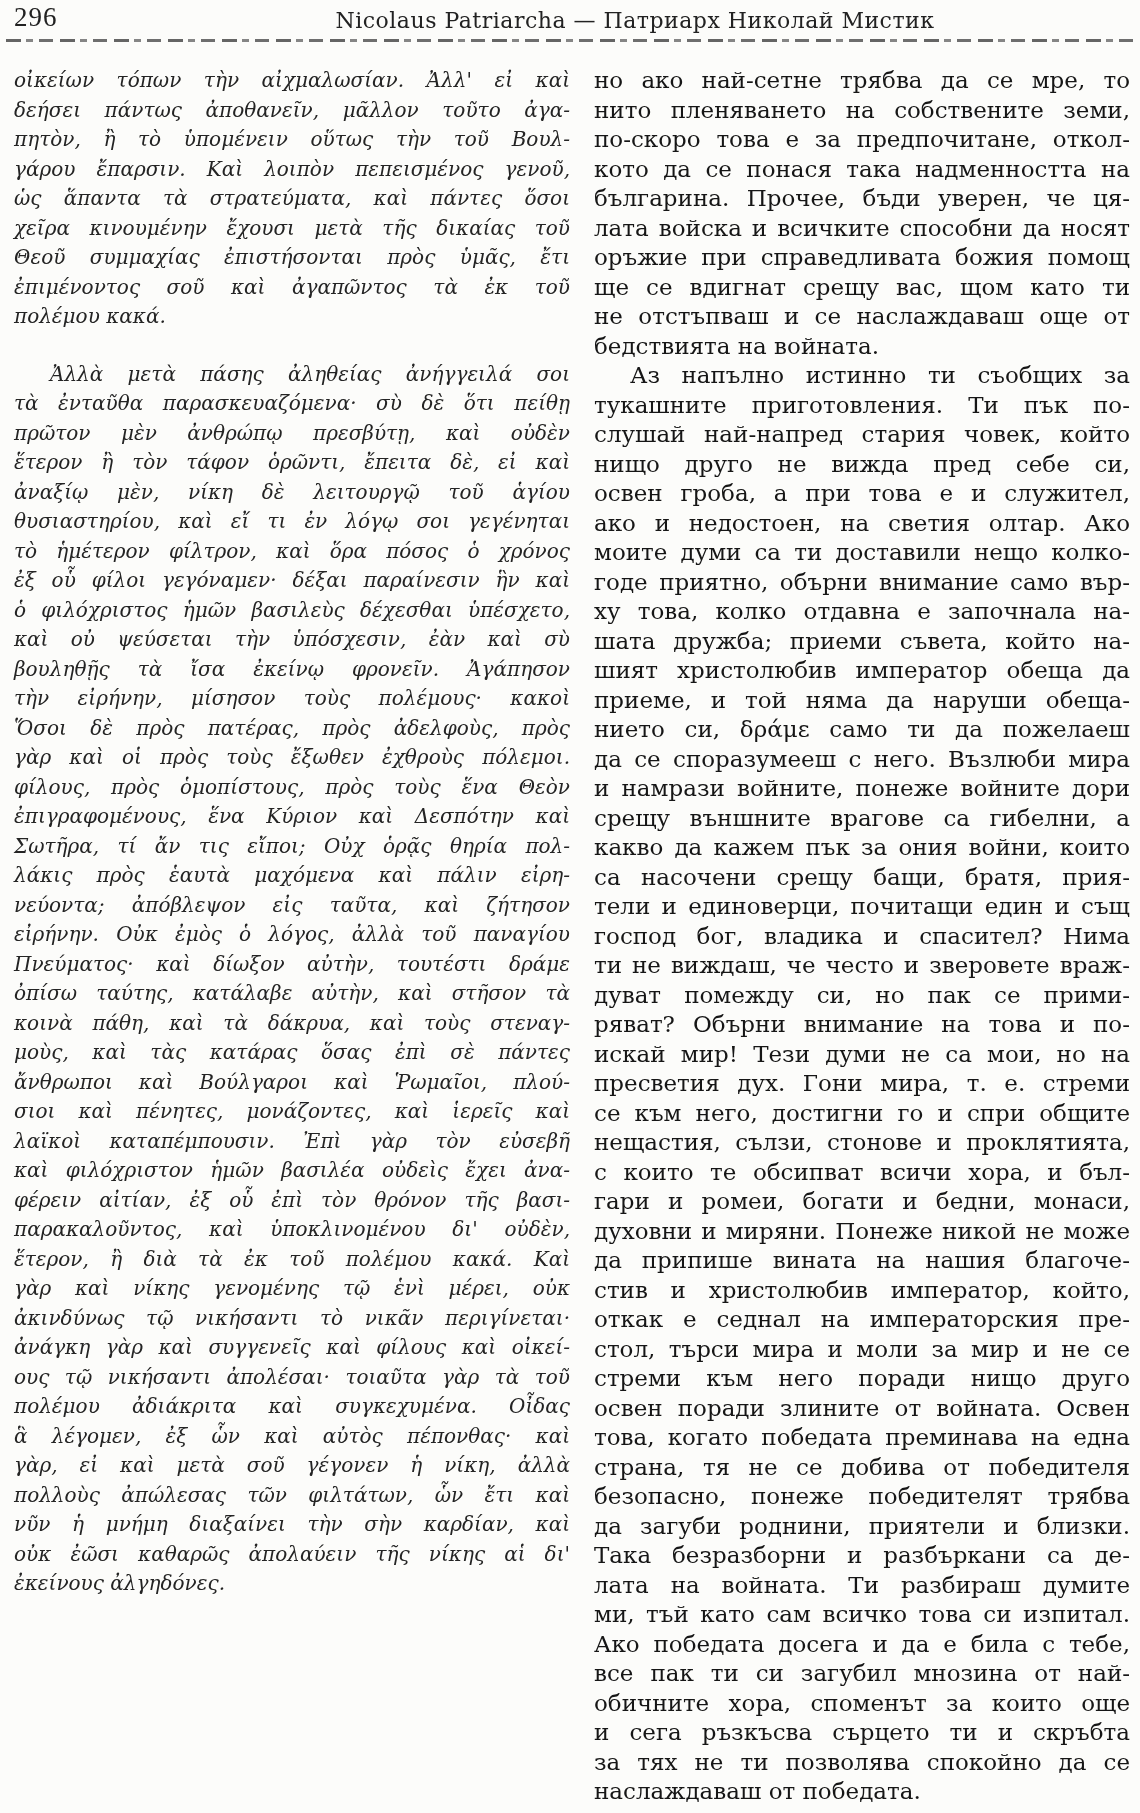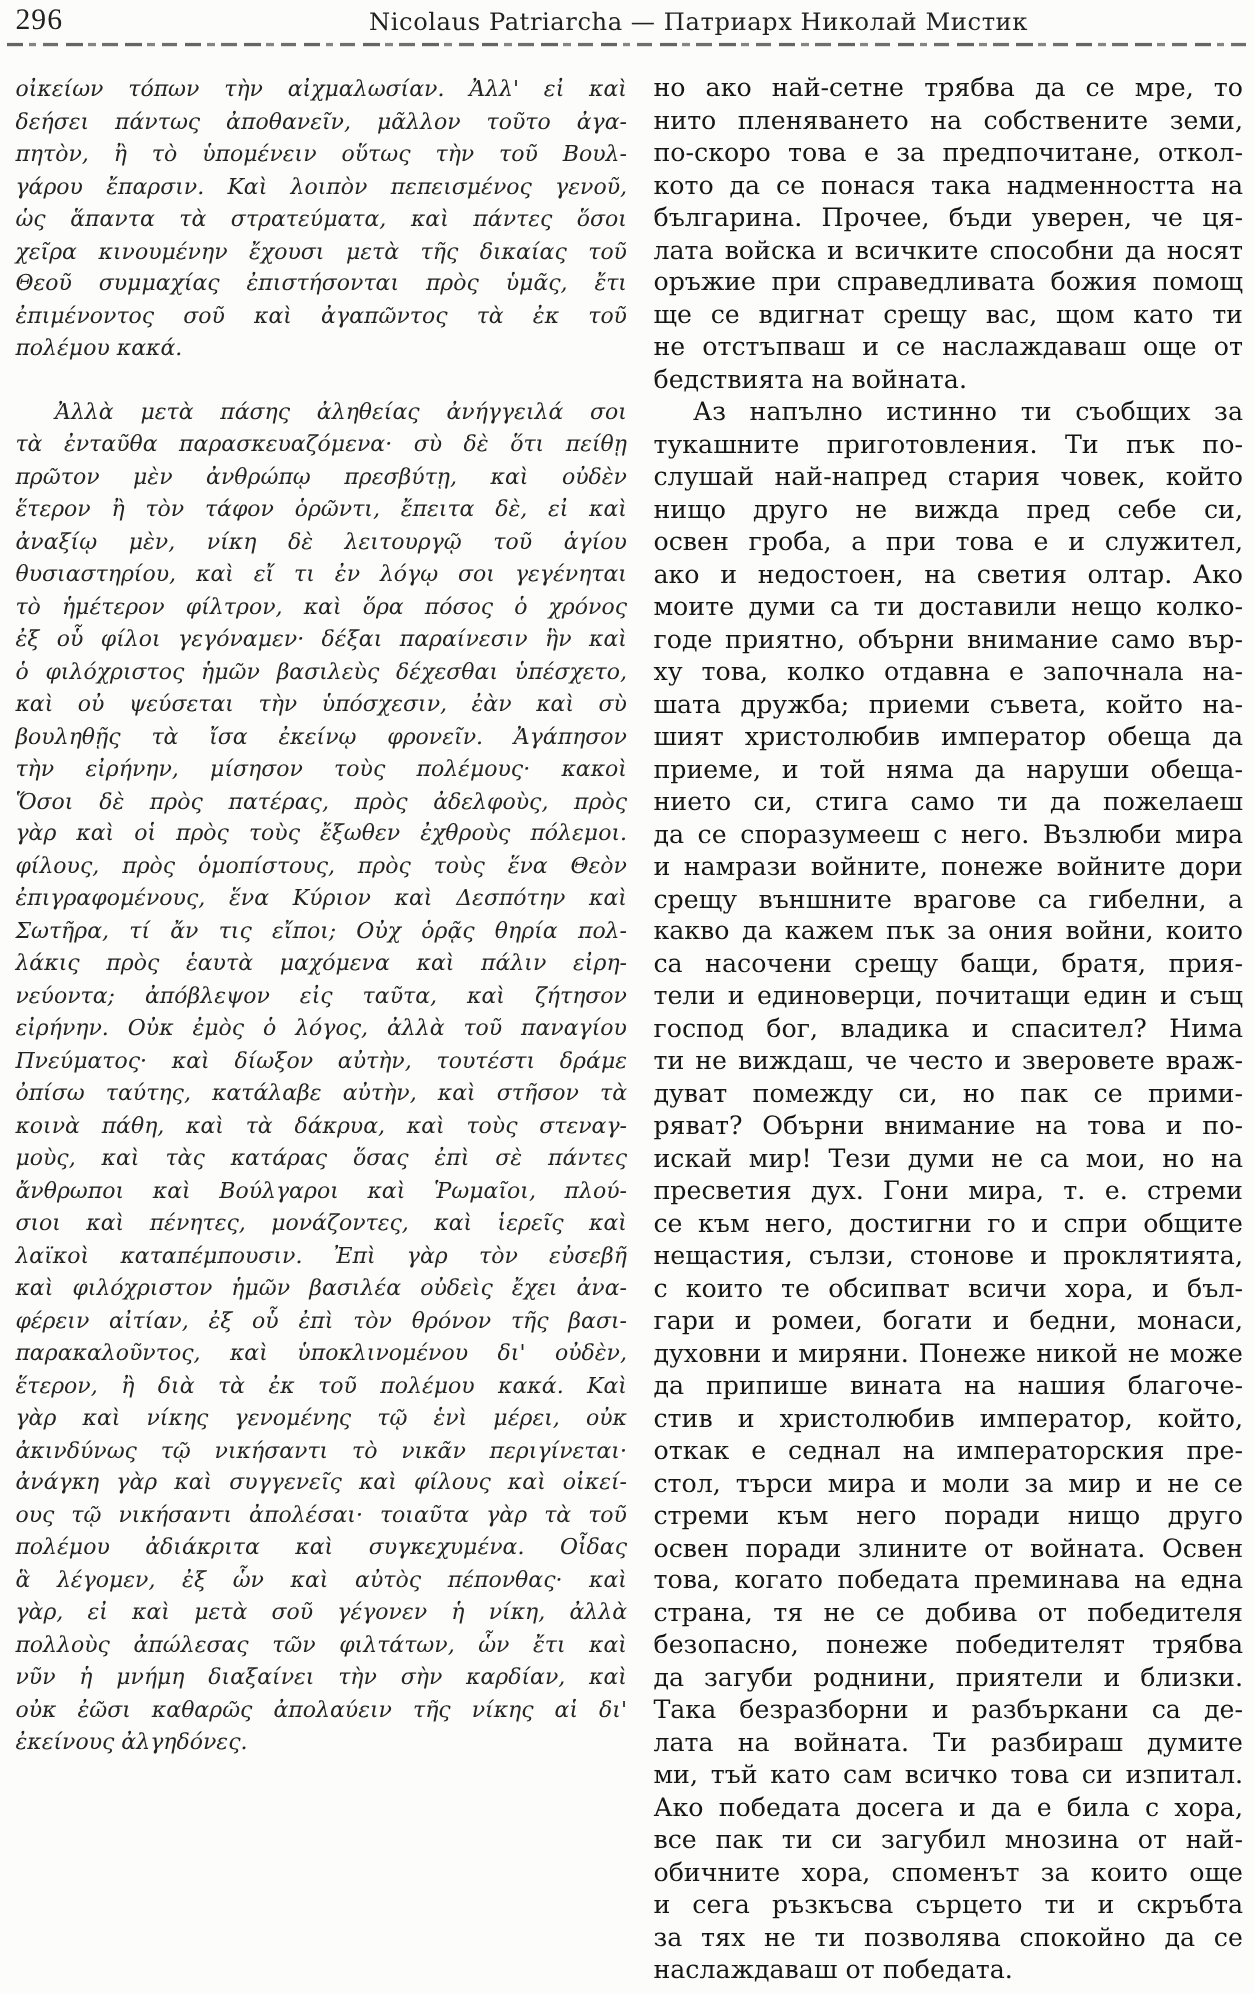--- a/index.html
+++ b/index.html
@@ -143,21 +143,21 @@
           <div class="line">слушай най-напред стария човек, който</div>
           <div class="line">нищо друго не вижда пред себе си,</div>
           <div class="line">освен гроба, а при това е и служител,</div>
           <div class="line">ако и недостоен, на светия олтар. Ако</div>
           <div class="line">моите думи са ти доставили нещо колко-</div>
           <div class="line">годе приятно, обърни внимание само вър-</div>
           <div class="line">ху това, колко отдавна е започнала на-</div>
           <div class="line">шата дружба; приеми съвета, който на-</div>
           <div class="line">шият христолюбив император обеща да</div>
           <div class="line">приеме, и той няма да наруши обеща-</div>
-          <div class="line">нието си, стига само ти да пожелаеш</div>
+          <div class="line">нието си, δράμε само ти да пожелаеш</div>
           <div class="line">да се споразумееш с него. Възлюби мира</div>
           <div class="line">и намрази войните, понеже войните дори</div>
           <div class="line">срещу външните врагове са гибелни, а</div>
           <div class="line">какво да кажем пък за ония войни, които</div>
           <div class="line">са насочени срещу бащи, братя, прия-</div>
           <div class="line">тели и единоверци, почитащи един и същ</div>
           <div class="line">господ бог, владика и спасител? Нима</div>
           <div class="line">ти не виждаш, че често и зверовете враж-</div>
           <div class="line">дуват помежду си, но пак се прими-</div>
           <div class="line">ряват? Обърни внимание на това и по-</div>
@@ -174,21 +174,21 @@
           <div class="line">стол, търси мира и моли за мир и не се</div>
           <div class="line">стреми към него поради нищо друго</div>
           <div class="line">освен поради злините от войната. Освен</div>
           <div class="line">това, когато победата преминава на една</div>
           <div class="line">страна, тя не се добива от победителя</div>
           <div class="line">безопасно, понеже победителят трябва</div>
           <div class="line">да загуби роднини, приятели и близки.</div>
           <div class="line">Така безразборни и разбъркани са де-</div>
           <div class="line">лата на войната. Ти разбираш думите</div>
           <div class="line">ми, тъй като сам всичко това си изпитал.</div>
-          <div class="line">Ако победата досега и да е била с хора,</div>
+          <div class="line">Ако победата досега и да е била с тебе,</div>
           <div class="line">все пак ти си загубил мнозина от най-</div>
           <div class="line">обичните хора, споменът за които още</div>
           <div class="line">и сега ръзкъсва сърцето ти и скръбта</div>
           <div class="line">за тях не ти позволява спокойно да се</div>
           <div class="line last-line">наслаждаваш от победата.</div>
         </div>
       </div>
   </div>
 </div>
 

